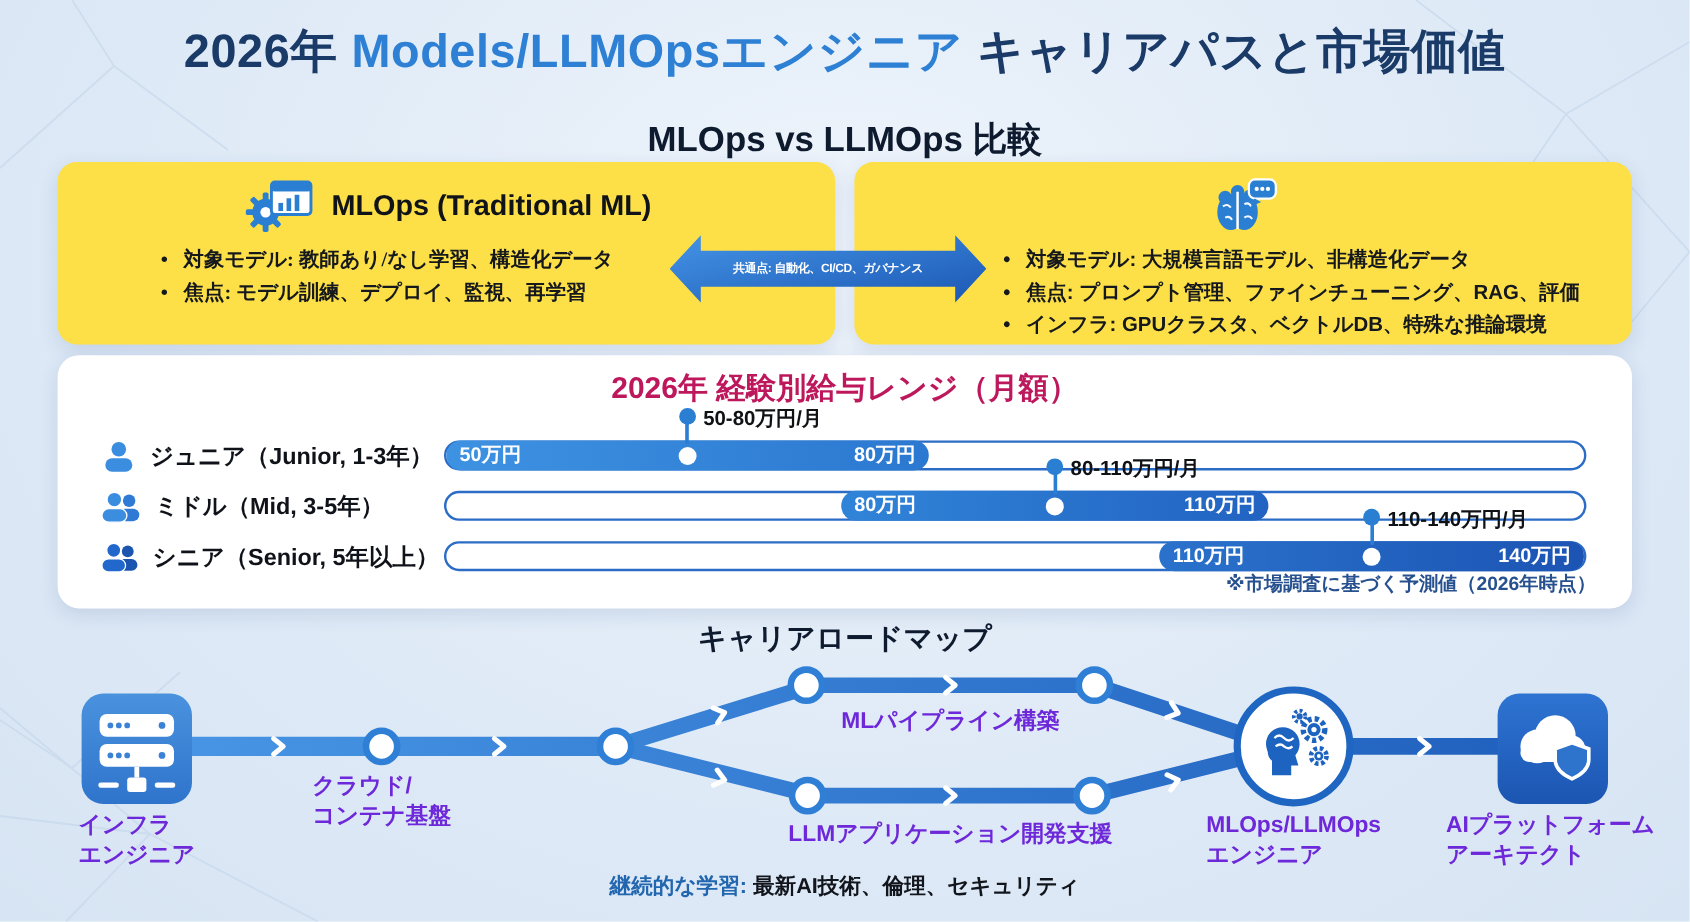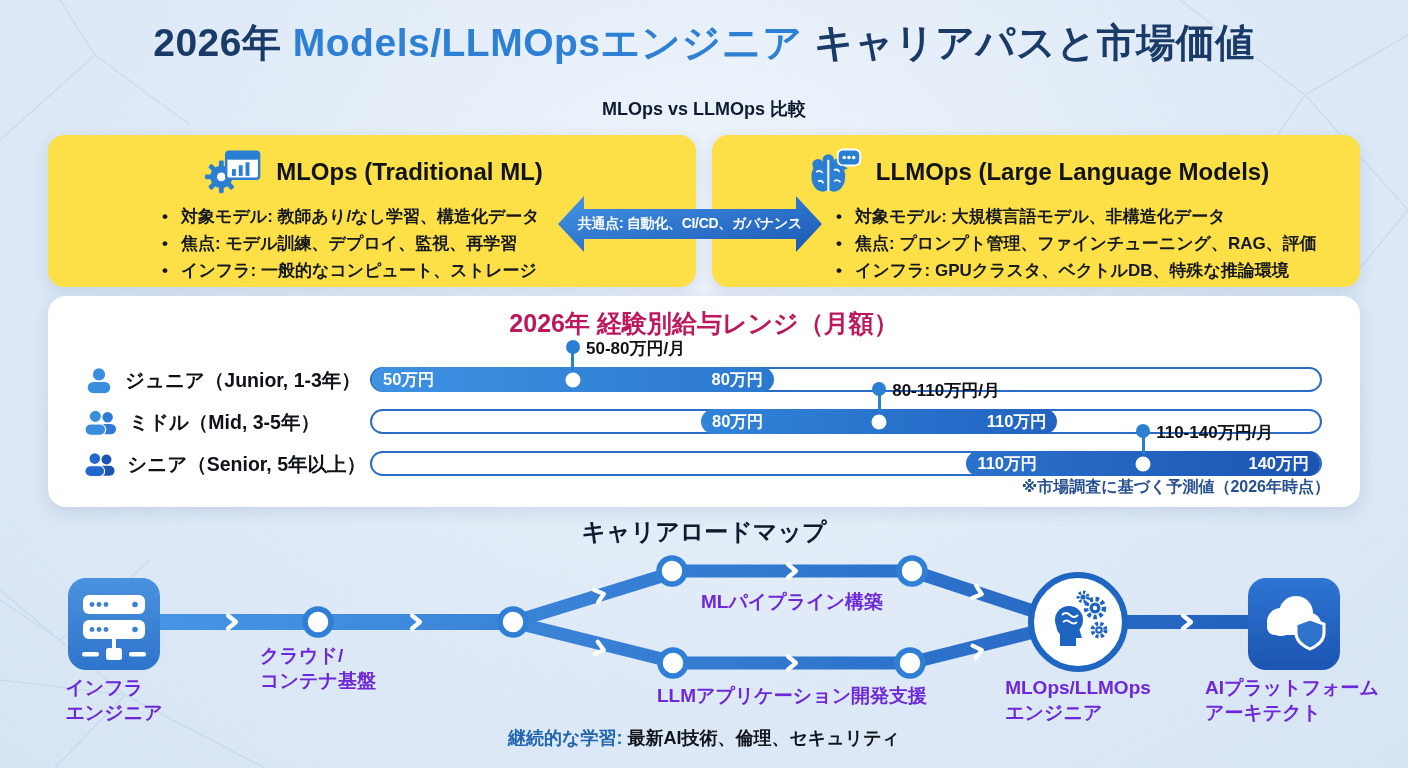--- a/index.html
+++ b/index.html
@@ -11,43 +11,43 @@
   }
   .stage{ position:relative; width:1408px; height:768px; }
   .bgdecor{ position:absolute; inset:0; z-index:0; }
 
   
   .main-title{ position:absolute; top:16px; left:0; width:100%; text-align:center;
     font-size:39px; font-weight:800; letter-spacing:.5px; color:#1a3a68; z-index:2;}
   .main-title .hl{ color:#2e80d4; }
 
   .section-heading{ position:absolute; left:0; width:100%; text-align:center;
-    font-size:18px; font-weight:800; color:#0e1a2e; z-index:2; }
+    font-size:29px; font-weight:800; color:#0e1a2e; z-index:2; }
   #cmp-heading{ top:97px; }
   #roadmap-heading{ top:516px; font-size:24px; }
 
   
   .card{ position:absolute; top:135px; width:648px; height:152px; background:#fde047;
     border-radius:16px; box-shadow:0 5px 16px rgba(25,60,120,.12); z-index:1; }
   #card-mlops{ left:48px; }
   #card-llmops{ left:712px; }
   .card-head{ display:flex; justify-content:center; align-items:center; gap:13px;
     margin-top:10px; height:54px; }
   .card-title{ font-size:24px; font-weight:800; color:#101318; }
   .card ul{ list-style:none; margin-top:4px; }
-  #card-mlops ul{ padding-left:114px; }
+  #card-mlops ul{ padding-left:86px;font-family:Liberation Serif, serif; }
   #card-llmops ul{ padding-left:124px; }
   .card li{ position:relative; padding-left:19px; font-size:17px; font-weight:700;
     line-height:27px; color:#15181d; }
   .card li::before{ content:"\2022"; position:absolute; left:0; top:0; color:#15181d; }
 
   
   .common-arrow{ position:absolute; left:558px; top:195px; width:264px; height:58px; z-index:3; }
   .common-arrow .txt{ position:absolute; inset:0; display:flex; align-items:center; justify-content:center;
-    color:#fff; font-size:14px; font-weight:700; letter-spacing:-0.3px; white-space:nowrap; }
+    color:#fff; font-size:10px; font-weight:700; letter-spacing:-0.3px; white-space:nowrap; }
 
   
   .salary-panel{ position:absolute; left:48px; top:296px; width:1312px; height:211px;
     background:#fff; border-radius:18px; box-shadow:0 5px 16px rgba(25,60,120,.12); z-index:1; }
   .salary-heading{ position:absolute; top:11px; left:0; width:100%; text-align:center;
     font-size:25px; font-weight:800; color:#be185d; }
   .srow{ position:absolute; left:0; width:100%; height:25px; }
   .srow-label{ position:absolute; left:36px; top:50%; transform:translateY(-50%);
     display:flex; align-items:center; gap:11px; width:282px; font-size:19.5px; font-weight:800; color:#0f1319; white-space:nowrap; }
   .bar{ position:absolute; left:322px; top:0; width:952px; height:25px; background:#fff;
@@ -114,21 +114,20 @@
         <rect x="26" y="9" width="34" height="4" fill="#2b7fd2"></rect>
         <rect x="32" y="23" width="4" height="7" fill="#2b7fd2"></rect>
         <rect x="39" y="19" width="4" height="11" fill="#2b7fd2"></rect>
         <rect x="46" y="16" width="4" height="14" fill="#2b7fd2"></rect>
       </svg>
       <div class="card-title">MLOps (Traditional ML)</div>
     </div>
     <ul>
       <li>対象モデル: 教師あり/なし学習、構造化データ</li>
       <li>焦点: モデル訓練、デプロイ、監視、再学習</li>
-      <li>インフラ: 一般的なコンピュート、ストレージ</li>
     </ul>
   </div>
 
   <div class="card" id="card-llmops">
     <div class="card-head">
       <svg width="60" height="52" viewBox="0 0 64 52">
         <g fill="#2b7fd2">
           <ellipse cx="21" cy="31" rx="12" ry="16"></ellipse>
           <ellipse cx="33" cy="31" rx="12" ry="16"></ellipse>
           <circle cx="16" cy="18" r="6"></circle>
@@ -141,21 +140,20 @@
           <path d="M33,24 q4,-2 6,2"></path>
           <path d="M16,36 q4,-2 6,2"></path>
           <path d="M33,36 q4,-3 7,1"></path>
         </g>
         <rect x="37" y="2" width="24" height="17" rx="5.5" fill="#2b7fd2" stroke="#ffffff" stroke-width="2"></rect>
         <path d="M42,19 l-3,7 l9,-4 z" fill="#2b7fd2"></path>
         <circle cx="44" cy="10.5" r="1.9" fill="#ffffff"></circle>
         <circle cx="49" cy="10.5" r="1.9" fill="#ffffff"></circle>
         <circle cx="54" cy="10.5" r="1.9" fill="#ffffff"></circle>
       </svg>
-      <div class="card-title">LLMOps (Large Language Models)</div>
     </div>
     <ul>
       <li>対象モデル: 大規模言語モデル、非構造化データ</li>
       <li>焦点: プロンプト管理、ファインチューニング、RAG、評価</li>
       <li>インフラ: GPUクラスタ、ベクトルDB、特殊な推論環境</li>
     </ul>
   </div>
 
   <div class="common-arrow">
     <svg width="264" height="58" viewBox="0 0 264 58">

